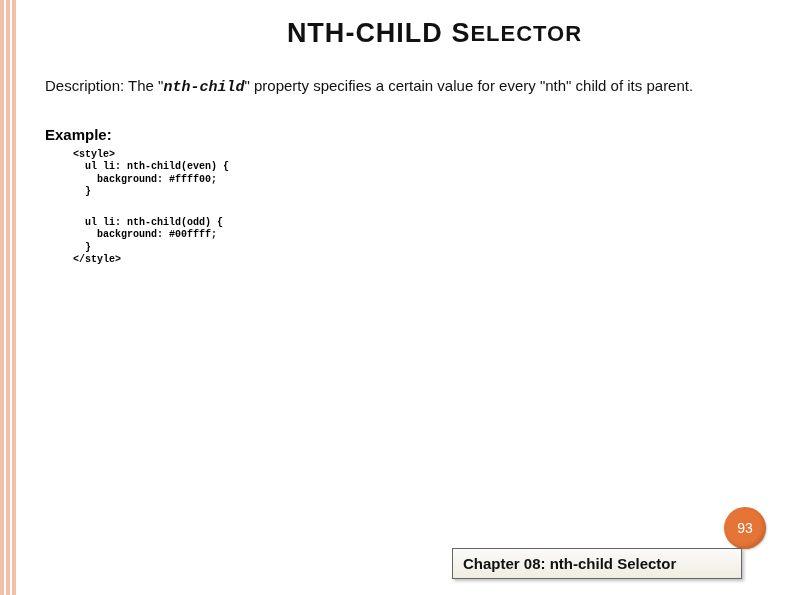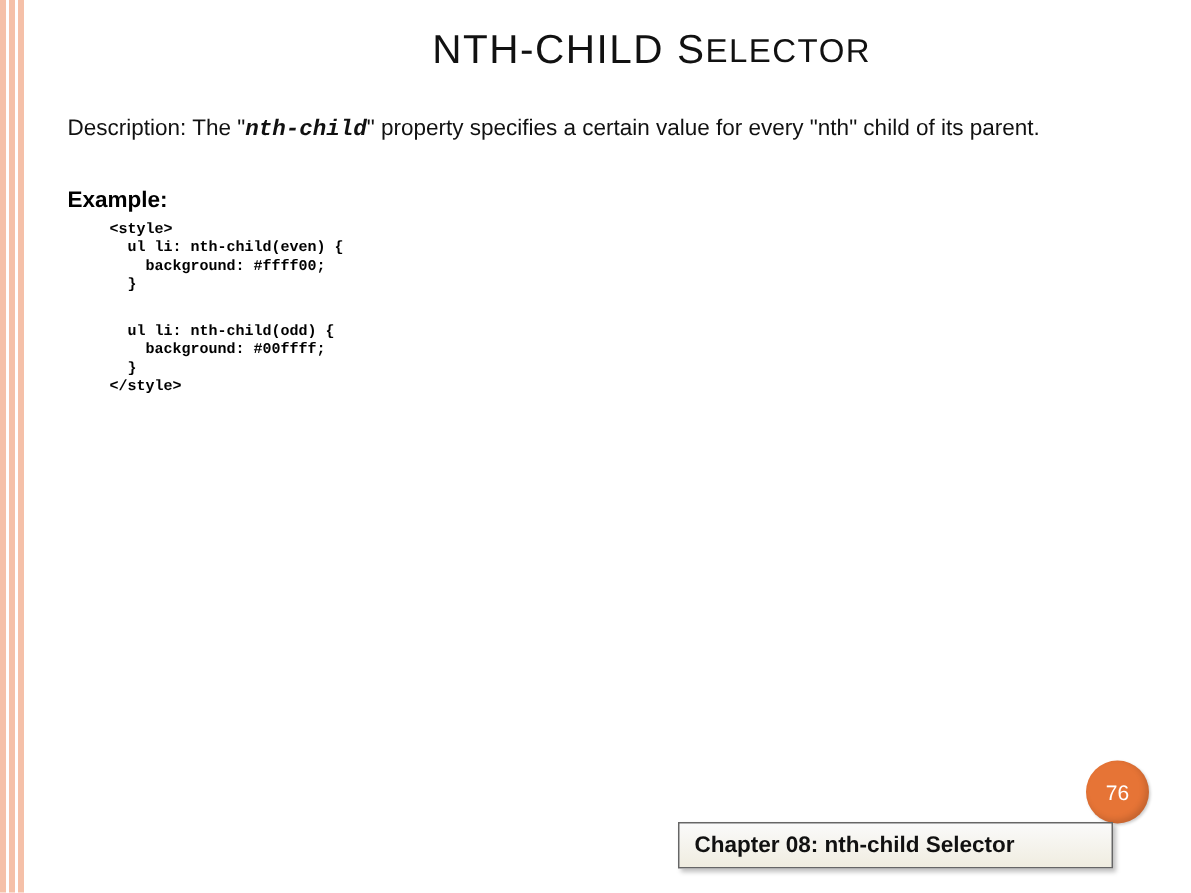--- a/index.html
+++ b/index.html
@@ -27,21 +27,21 @@
   .stripe3 { left: 12px; width: 4px; background: #f5c0a8; }
   .content {
     position: absolute;
     left: 45px;
     top: 18px;
     right: 30px;
   }
   .title {
     text-align: center;
     font-size: 27px;
-    font-weight: normal;
+    font-weight: bold;
     letter-spacing: 1px;
     color: #111;
     margin-bottom: 28px;
     margin-left: 60px;
   }
   .title .small-caps {
     font-size: 22px;
     vertical-align: 1px;
   }
   .desc {
@@ -123,18 +123,18 @@
   <div class="code-block"><span>&lt;style&gt;
   ul li: nth-child(even) {
     background: #ffff00;
   }</span><span class="block2">  ul li: nth-child(odd) {
     background: #00ffff;
   }
 &lt;/style&gt;</span></div>
 </div>
 
 <div class="page-badge">
-  <span>76</span>
+  <span>93</span>
 </div>
 
 <div class="chapter-box">
   <span>Chapter  08: nth-child Selector</span>
 </div>
 
 </body></html>

